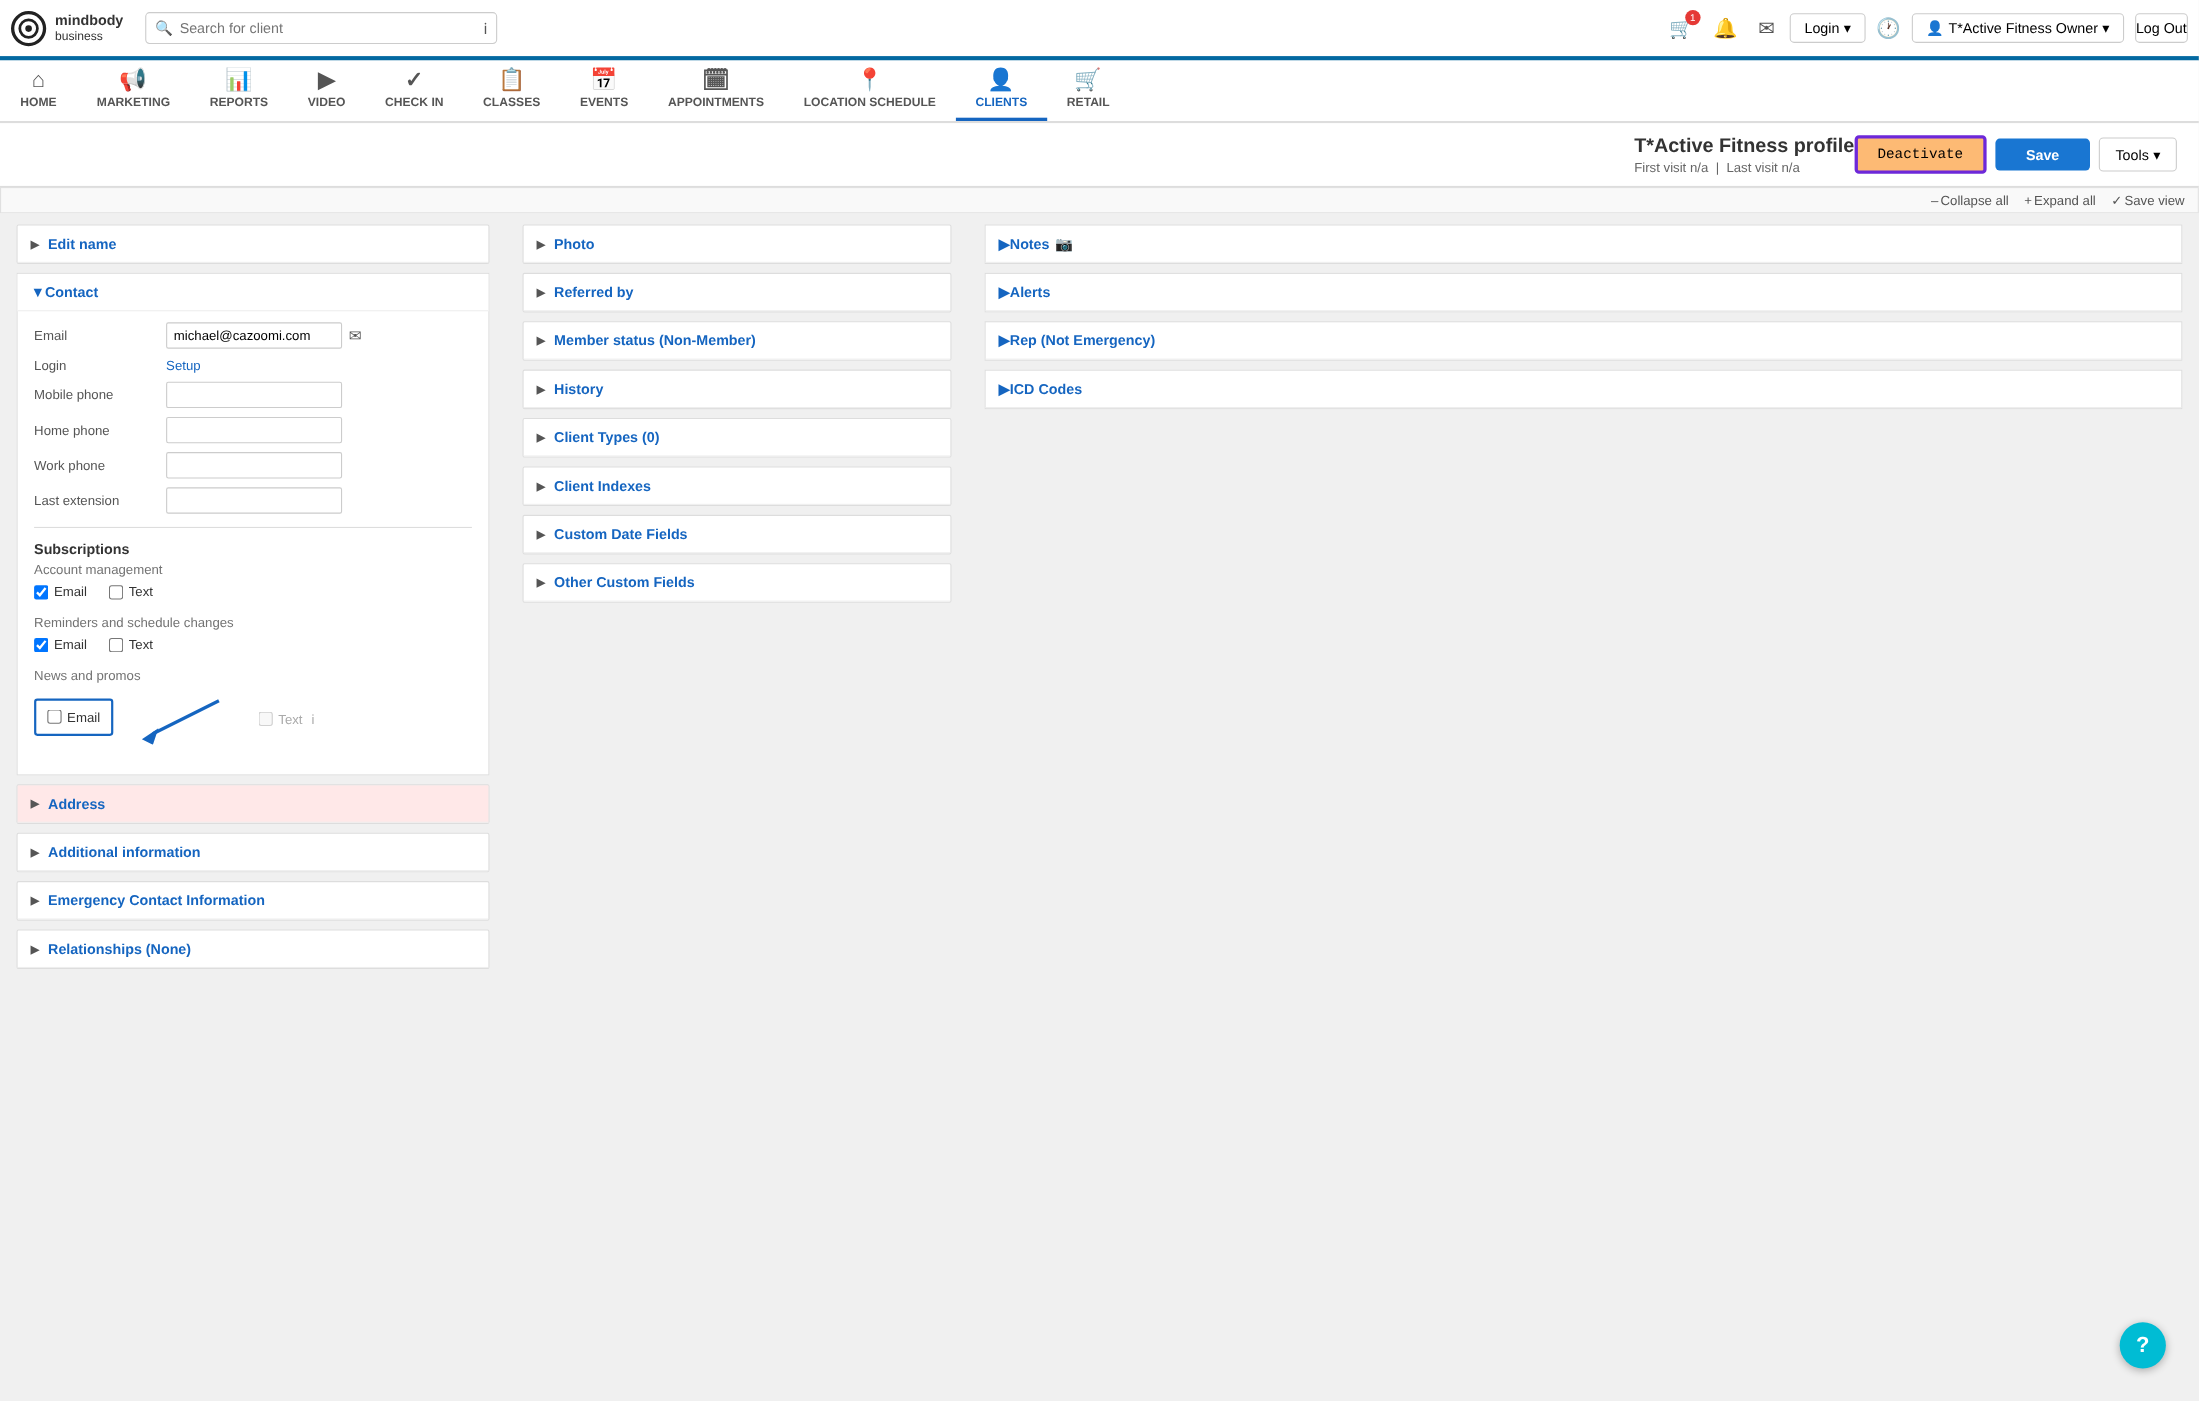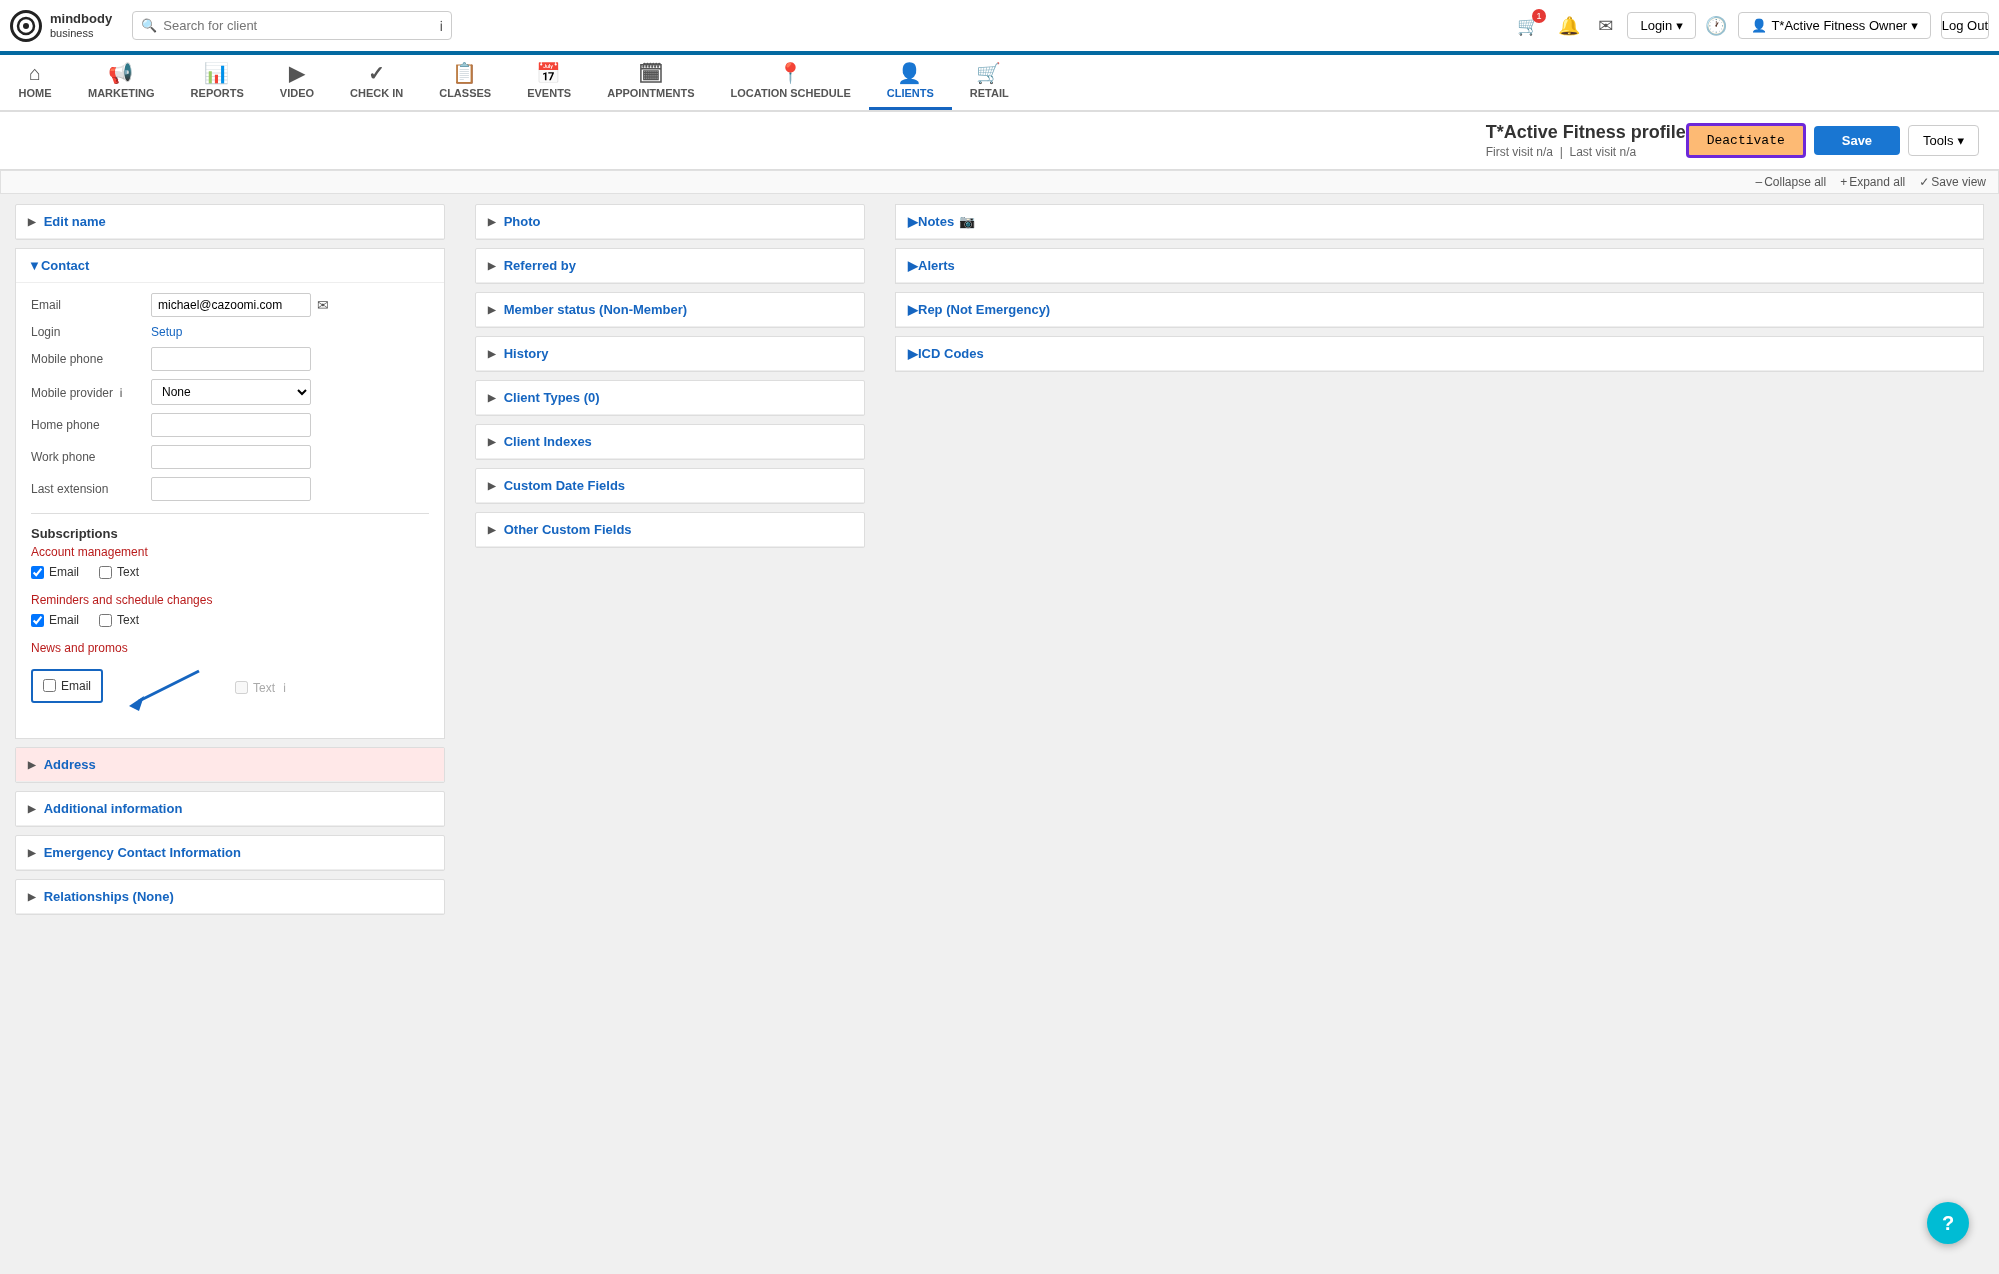--- a/index.html
+++ b/index.html
@@ -115,21 +115,21 @@
     select.field-select {
       border: 1px solid #ccc; border-radius: 2px; padding: 4px 6px;
       font-size: 12px; width: 160px; background: #fff;
     }
     .email-icon { margin-left: 6px; color: #555; font-size: 14px; cursor: pointer; }
 
     
     .sub-title { font-size: 13px; font-weight: bold; margin-bottom: 4px; color: #333; }
     .sub-desc { font-size: 11px; color: #777; margin-bottom: 12px; line-height: 1.4; }
     .sub-group { margin-bottom: 14px; }
-    .sub-group-label { font-size: 12px; color: #b91c1c; margin-bottom: 6px; font-weight: normal; }
+    .sub-group-label { font-size: 12px; color: #737373; margin-bottom: 6px; font-weight: normal; }
     .checkbox-row { display: flex; align-items: center; gap: 20px; margin-bottom: 4px; }
     .checkbox-item { display: flex; align-items: center; gap: 5px; font-size: 12px; color: #333; }
     .checkbox-item input[type="checkbox"] { cursor: pointer; }
     .checkbox-item.disabled { color: #aaa; }
 
     
     .news-promos-box {
       border: 2px solid #1565c0; border-radius: 3px; padding: 8px 10px;
       display: inline-block; margin-bottom: 4px;
     }
@@ -314,32 +314,20 @@
         <div class="field-row">
           <span class="field-label">Login</span>
           <a class="field-link">Setup</a>
         </div>
 
         <div class="field-row">
           <span class="field-label">Mobile phone</span>
           <input class="field-input" type="text" value="" style="">
         </div>
 
-        <div class="field-row">
-          <span class="field-label">
-            <span>Mobile provider</span>
-            <span style="margin-left:3px;color:#555;">ℹ</span>
-          </span>
-          <select class="field-select">
-            <option>None</option>
-            <option>AT&amp;T</option>
-            <option>Verizon</option>
-            <option>T-Mobile</option>
-          </select>
-        </div>
 
         <div class="field-row">
           <span class="field-label">Home phone</span>
           <input class="field-input" type="text" value="" style="">
         </div>
 
         <div class="field-row">
           <span class="field-label">Work phone</span>
           <input class="field-input" type="text" value="" style="">
         </div>

